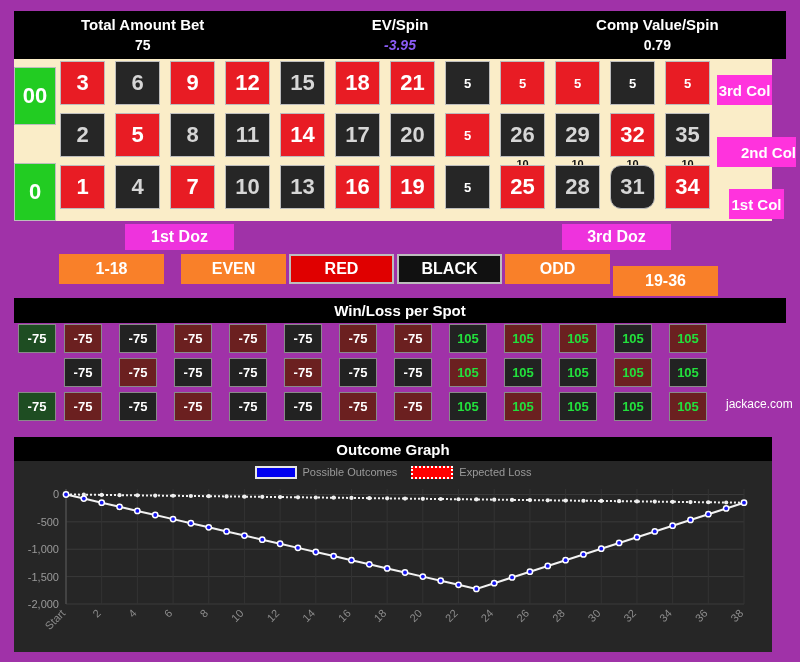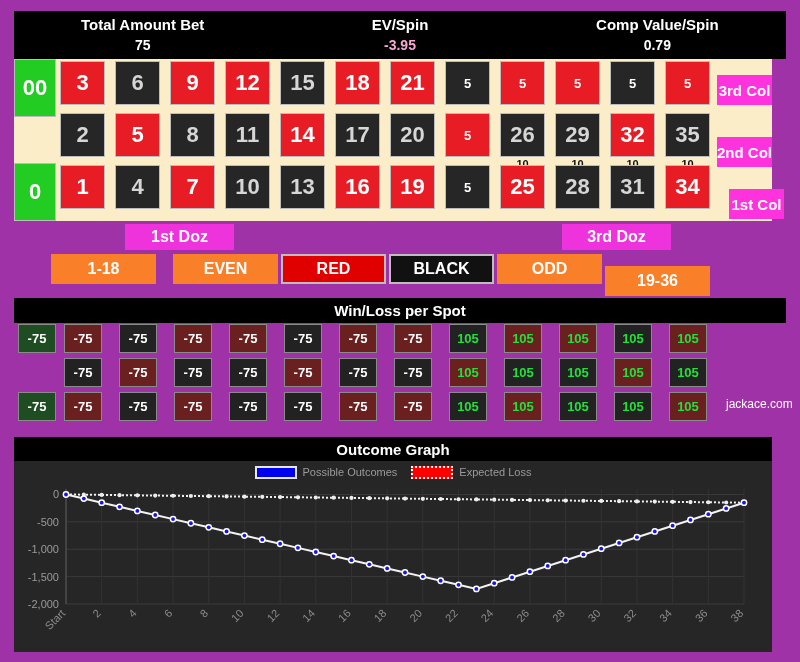--- a/index.html
+++ b/index.html
@@ -14,35 +14,35 @@
 
   
   .stats-bar{
     position:absolute;left:14px;top:11px;width:772px;height:48px;
     background:#000;color:#fff;
     display:flex;align-items:stretch;
   }
   .stat{flex:1;display:flex;flex-direction:column;align-items:center;justify-content:center;}
   .stat .lab{font-size:15px;font-weight:bold;line-height:18px;}
   .stat .val{font-size:14px;font-weight:bold;line-height:18px;margin-top:2px;}
-  .stat .val.neg{color:#f9a8d4;}
+  .stat .val.neg{color:#8b5cf6;font-style:italic;}
 
   
   .felt{
     position:absolute;left:14px;top:59px;width:758px;height:162px;
     background:#faedc8;
   }
   .zero-col{position:absolute;left:0;top:0;width:42px;height:162px;}
   .zero{
     position:absolute;left:0;width:42px;height:58px;
     background:#22cc22;border:1px solid #bdbdbd;box-sizing:border-box;
     color:#ffffff;font-size:22px;font-weight:bold;
     display:flex;align-items:center;justify-content:center;
   }
-  .zero.z00{top:0px;justify-content:center;}
+  .zero.z00{top:8px;justify-content:center;}
   .zero.z0{top:104px;}
 
   .numgrid{position:absolute;left:42px;top:0;width:661px;height:162px;}
   .cell{
     position:absolute;width:45px;height:44px;
     border:1px solid #bdbdbd;box-sizing:border-box;
     display:flex;align-items:center;justify-content:center;
     font-weight:bold;
   }
   .cell.red{background:#e81c24;color:#fff;}
@@ -59,37 +59,37 @@
   }
 
   .colbets{position:absolute;left:703px;top:12px;width:55px;height:162px;}
   .colbet{
     position:absolute;left:0;width:55px;height:30px;
     background:#ff33dd;color:#ffffff;
     font-size:15px;font-weight:bold;
     display:flex;align-items:center;justify-content:center;
   }
   .colbet.c3{top:4px;}
-  .colbet.c2{top:66px;}
+  .colbet.c2{top:66px;padding-left:24px;}
   .colbet.c1{top:118px;margin-left:12px;}
 
   
   .dozens{position:absolute;left:75px;top:224px;width:655px;height:26px;}
   .doz{
     position:absolute;top:0;width:109px;height:26px;
     background:#ee33dd;color:#ffffff;
     font-size:16px;font-weight:bold;
     display:flex;align-items:center;justify-content:center;
   }
   .doz.d1{left:50px;}
   .doz.d2{left:268px;}
   .doz.d3{left:487px;}
 
   
-  .outsides{position:absolute;left:0;top:254px;width:758px;height:48px;}
+  .outsides{position:absolute;left:8px;top:254px;width:758px;height:48px;}
   .obet{
     position:absolute;top:0;width:105px;height:30px;
     display:flex;align-items:center;justify-content:center;
     font-size:16px;font-weight:bold;color:#ffffff;
   }
   .obet.orange{background:#f98029;}
   .obet.red{background:#e00000;border:2px solid #bdbdbd;box-sizing:border-box;}
   .obet.black{background:#111111;border:2px solid #bdbdbd;box-sizing:border-box;}
   .obet.o1{left:51px;}
   .obet.o2{left:173px;}
@@ -264,21 +264,21 @@
         <div class="cell black" style="left: 499px; top: 106px;">
           <span class="num">28</span>
         </div>
         <div class="cell black bet" style="left: 554px; top: 2px;">
           <span class="num">5</span>
         </div>
         <div class="cell red" style="left: 554px; top: 54px;">
           <span class="num">32</span>
         </div>
         <div class="sidebet" style="left: 554px; top: 99px;">10</div>
-        <div class="cell black" style="left: 554px; top: 106px;">
+        <div class="cell black" style="left: 554px; top: 106px; border-radius: 11px;">
           <span class="num">31</span>
         </div>
         <div class="cell red bet" style="left: 609px; top: 2px;">
           <span class="num">5</span>
         </div>
         <div class="cell black" style="left: 609px; top: 54px;">
           <span class="num">35</span>
         </div>
         <div class="sidebet" style="left: 609px; top: 99px;">10</div>
         <div class="cell red" style="left: 609px; top: 106px;">

